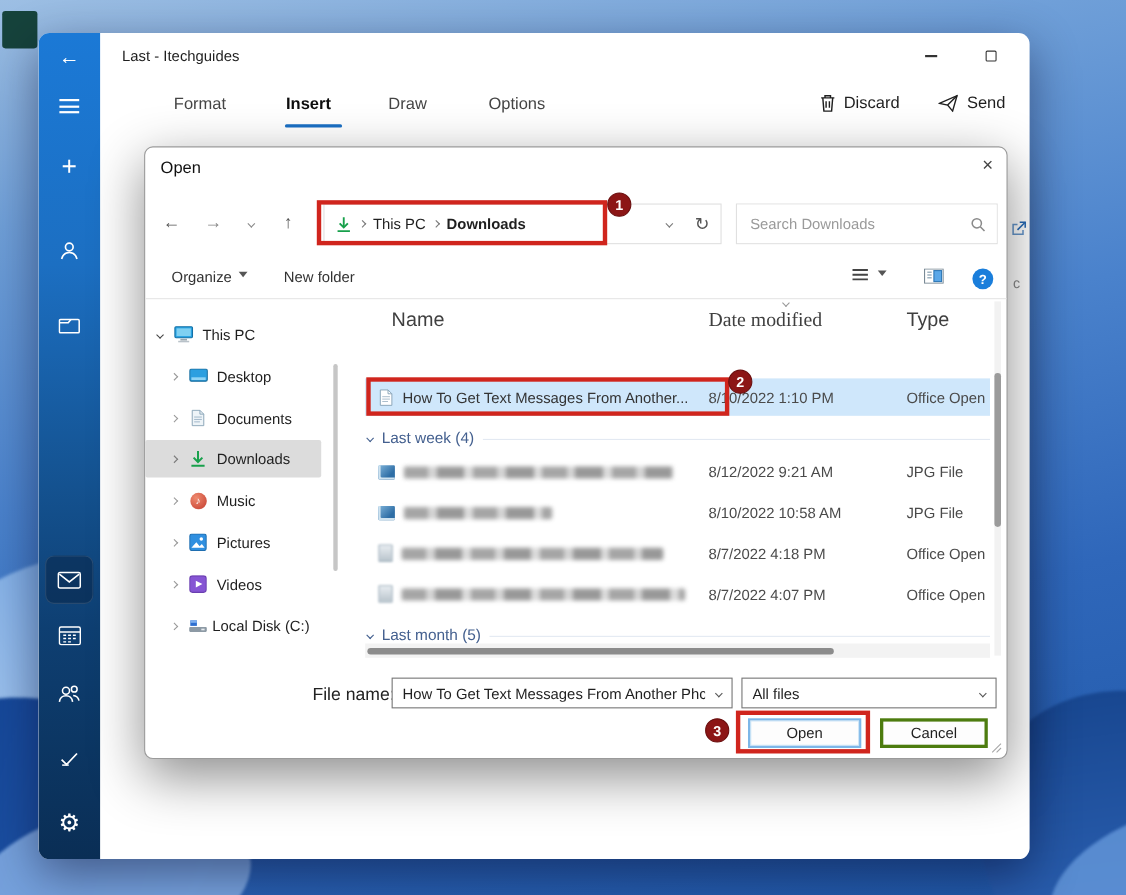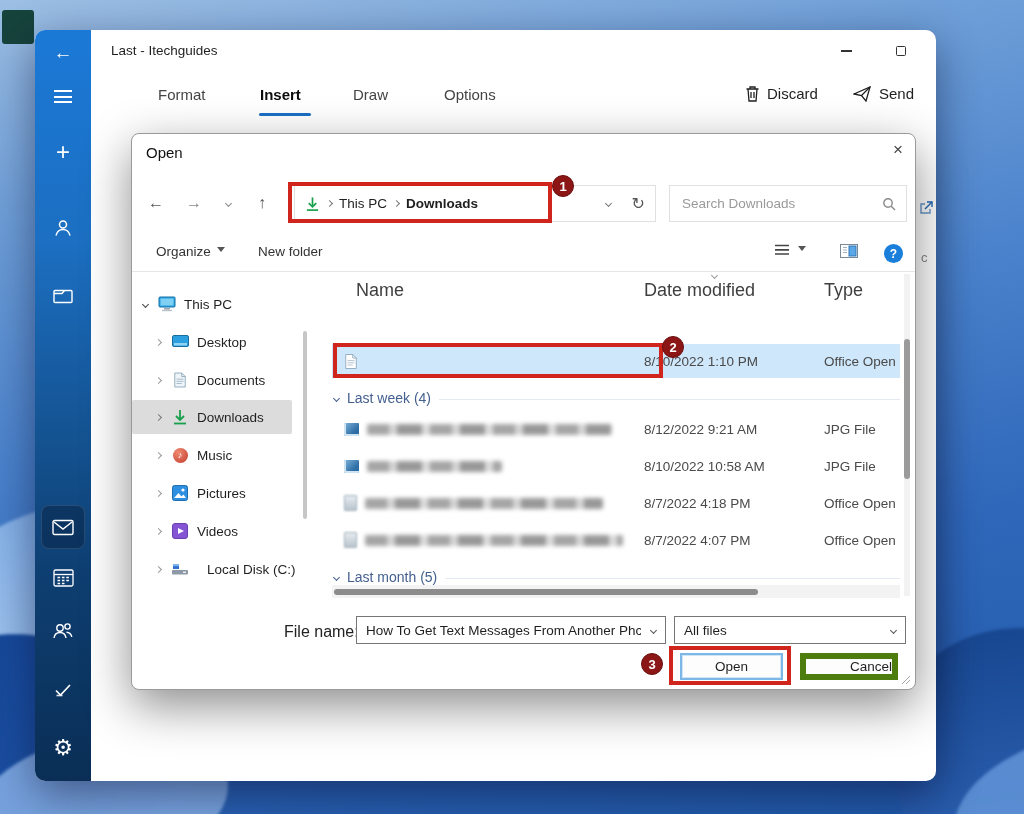--- a/index.html
+++ b/index.html
@@ -85,21 +85,21 @@
   .vsb-track { position:absolute; left:772px; top:140px; width:6px; height:322px; background:#f2f2f2; }
   .vsb-thumb { position:absolute; left:772px; top:205px; width:6px; height:140px; background:#9b9b9b; border-radius:3px; }
   
   .combo { position:absolute; top:482px; height:28px; border:1px solid #767676; background:#fff;
     display:flex; align-items:center; padding:0 24px 0 9px; font-size:13.5px; color:#1f1f1f; }
   .combo .chv { position:absolute; right:9px; color:#555; }
   .combo .val { white-space:nowrap; overflow:hidden; }
   .btn { position:absolute; top:519px; height:27px; display:flex; align-items:center; justify-content:center;
     font-size:13.5px; color:#1f1f1f; background:#fdfdfd; }
   .btn.primary { left:548px; width:103px; border:2px solid #7db7e8; box-shadow:inset 0 0 0 1px #cfe6f7; }
-  .btn.plain   { left:668px; width:98px;  border:6px solid #4d7c0f;justify-content:flex-end; }
+  .btn.plain   { left:668px; width:98px;  border:3px solid #4d7c0f; }
   
   .ann-box { position:absolute; border:4px solid #d0251d; z-index:10; }
   .badge { position:absolute; width:22px; height:22px; border-radius:50%; background:#8c1616; border:1px solid #6a0e0e;
     color:#fff; font-size:13px; font-weight:700; display:flex; align-items:center; justify-content:center; z-index:11; }
   .teal-sq { position:absolute; left:2px; top:10px; width:32px; height:34px; background:#16433c; border-radius:3px; z-index:0; }
   .doc-svg { display:inline-flex; }
 </style>
 </head>
 <body>
 
@@ -342,38 +342,39 @@
   <div class="tree-row" style="top:418px;">
     <span class="chv right sm" style="color:#9a9a9a;margin-left:24px;"></span>
     <span class="tico" style="margin-left:9px;">
       <svg width="18" height="14">
           <rect x="1" y="8" width="16" height="4.5" rx="1" fill="#8d9aa5"></rect>
           <rect x="2" y="2" width="6" height="5" fill="#2e6fd0"></rect>
           <rect x="2" y="2" width="6" height="2.2" fill="#7fb0ee"></rect>
           <rect x="12" y="9.5" width="3" height="1.5" fill="#e6ebef"></rect>
         </svg>
     </span>
-    <span style="margin-left:17px;text-align:center;">Local Disk (C:)</span>
+    <span style="margin-left:3px;text-align:center;">Local Disk (C:)</span>
   </div>
   <div class="tree-sb"></div>
 
   <div class="colhead" style="left:224px;">Name</div>
-  <div class="colhead" style="left:512px;">Date modified</div>
+  <div class="colhead" style="left:512px;font-family:Liberation Serif, serif;">Date modified</div>
   <span class="chv down sm abs" style="left:580px;top:139px;color:#999;"></span>
   <div class="colhead" style="left:692px;">Type</div>
 
 
   <div class="frow sel" style="top:210px;">
     <span class="fic doc-svg">
       <svg width="14" height="17" viewBox="0 0 16 18">
           <path d="M2 1h8l4 4v12H2z" fill="#fff" stroke="#8aa5b8"></path>
           <path d="M10 1v4h4" fill="none" stroke="#8aa5b8"></path>
           <path d="M4 8h8M4 10.5h8M4 13h6" stroke="#aabccb" stroke-width="1"></path>
         </svg>
     </span>
+    <span class="fname">How To Get Text Messages From Another...</span>
     <span class="fdate">8/10/2022 1:10 PM</span>
     <span class="ftype">Office Open</span>
   </div>
 
   <div class="grp" style="top:252px;">
     <span class="chv down sm" style="margin-left:2px;"></span>
     <span>Last week (4)</span>
     <span class="rule"></span>
   </div>
 

